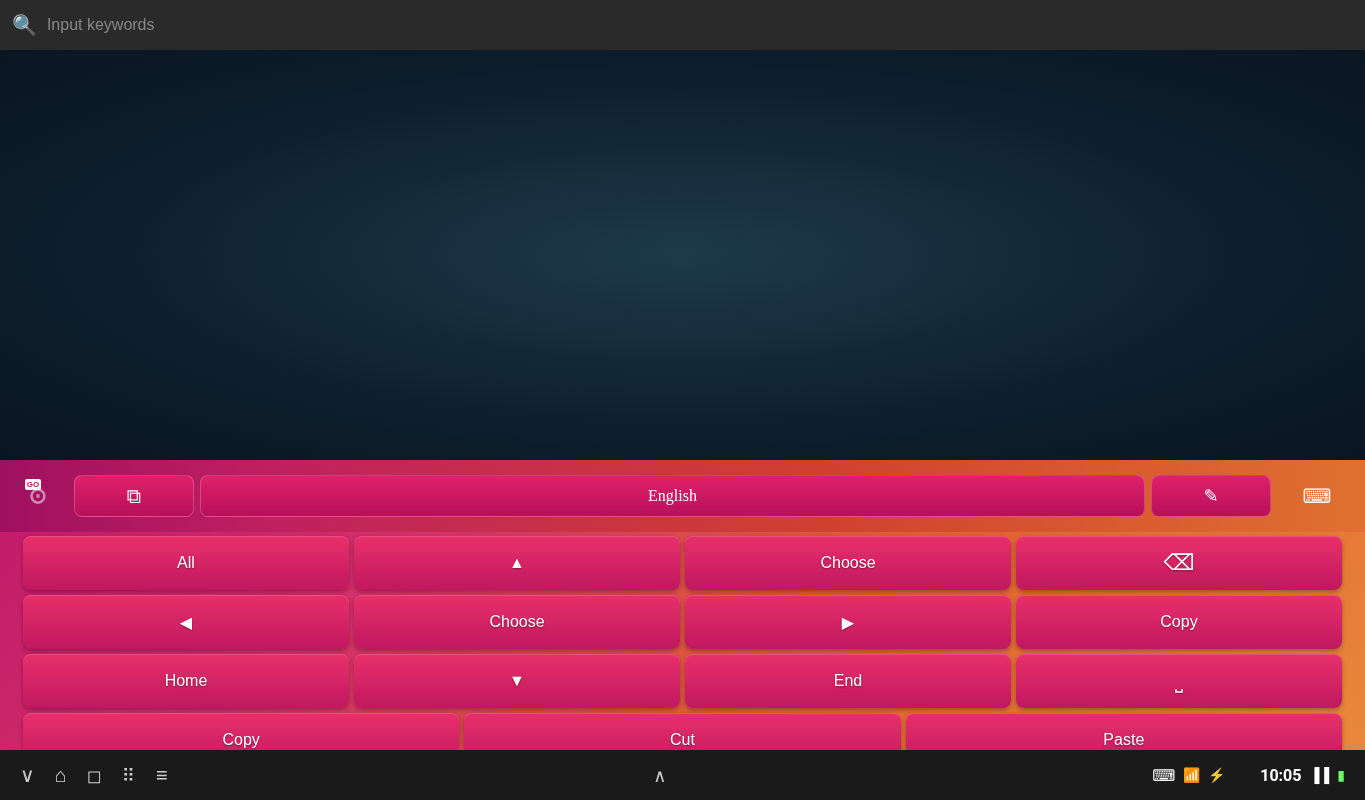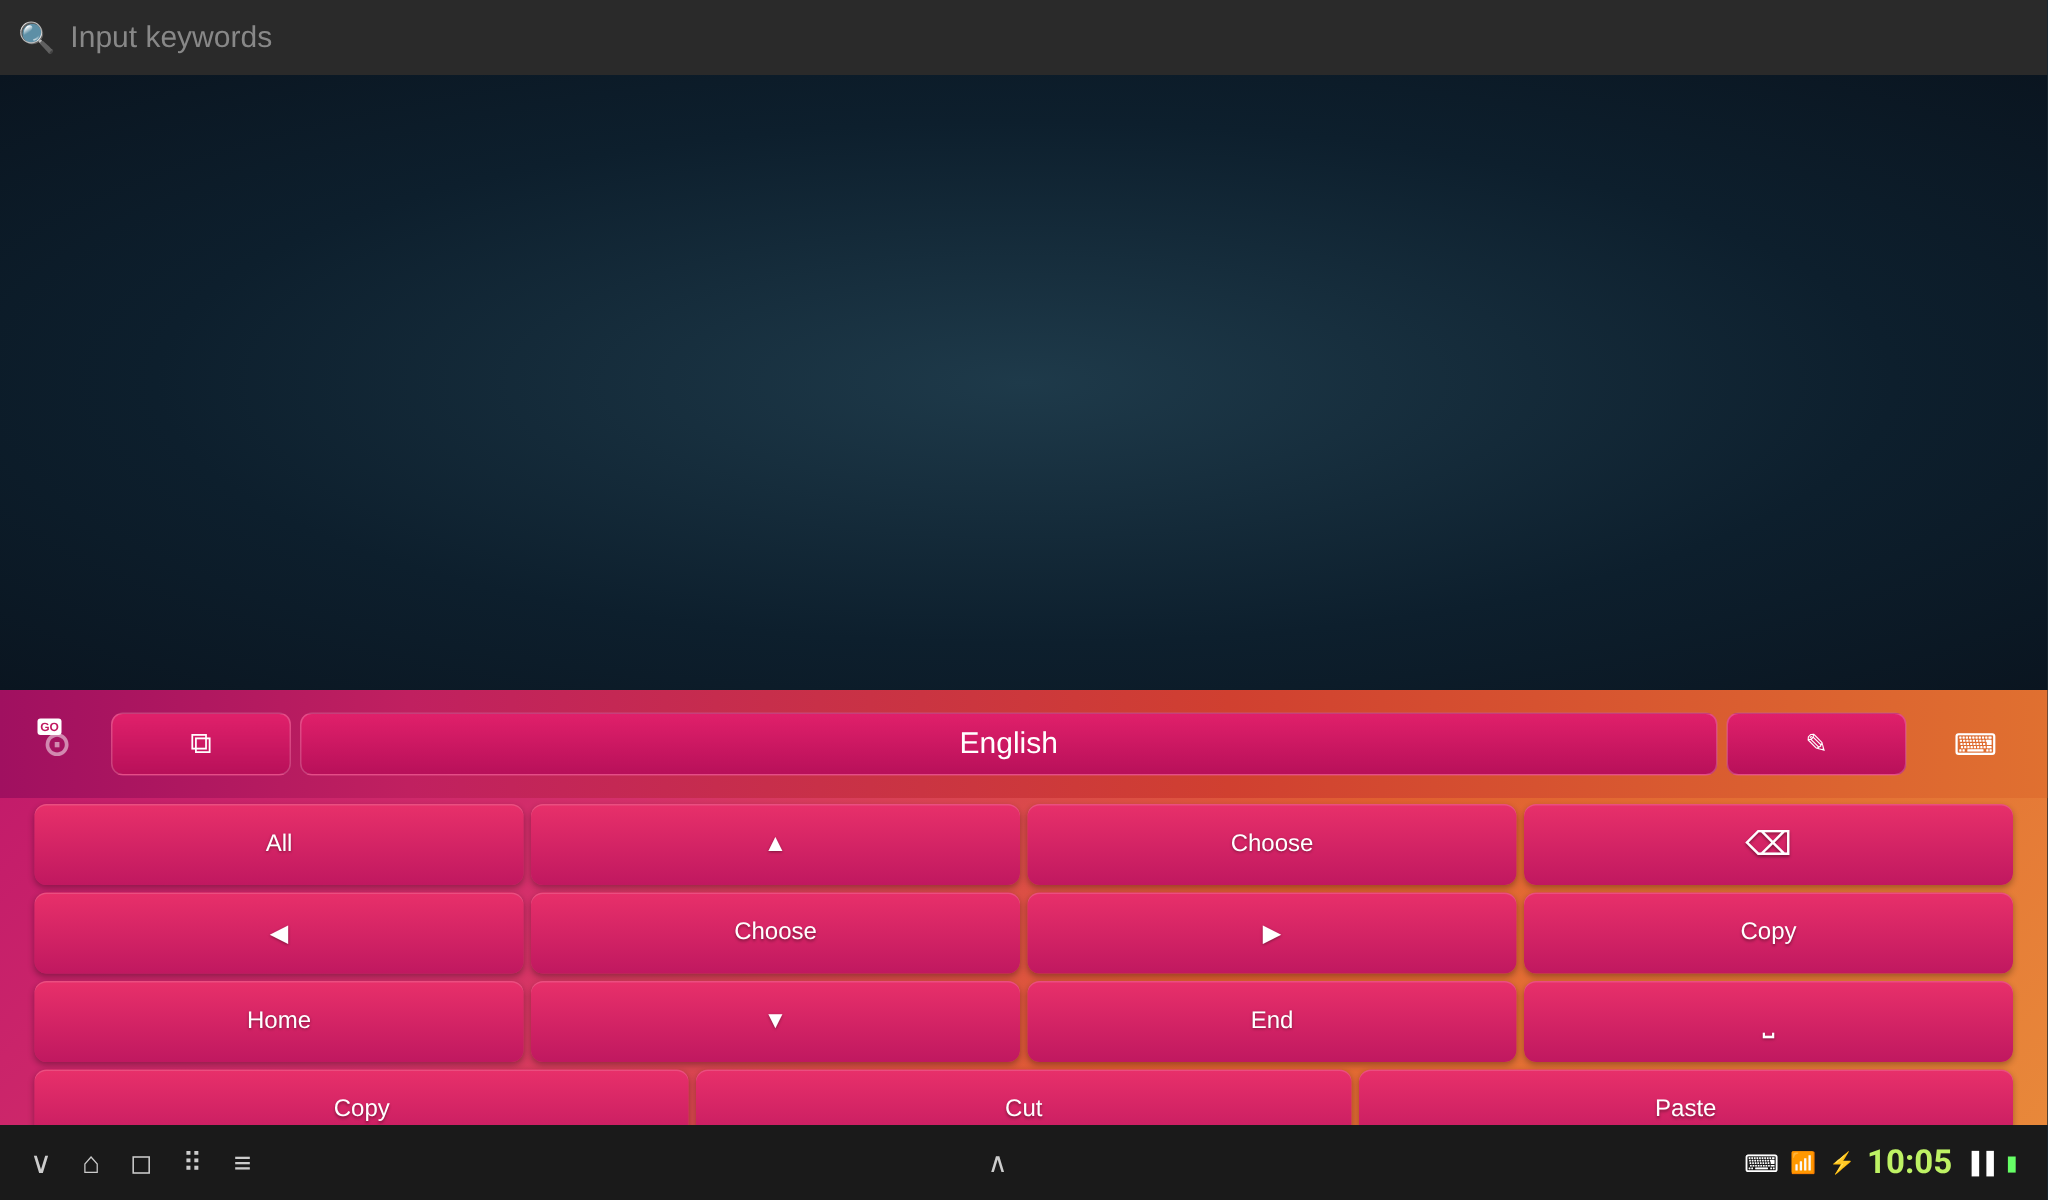--- a/index.html
+++ b/index.html
@@ -21,21 +21,21 @@
       align-items: center;
       padding: 0 12px;
       gap: 10px;
     }
     #search-input {
       flex: 1;
       background: transparent;
       border: none;
       outline: none;
       color: #eab308;
-      font-size: 20px;
+      font-size: 16px;
     }
     #search-input::placeholder { color: #888; }
 
     
     #main-content {
       width: 100%;
       height: calc(800px - 50px - 290px - 50px);
       background: radial-gradient(ellipse at center, #1e3a4a 0%, #0d1f2d 60%, #0a1520 100%);
       position: relative;
     }
@@ -65,23 +65,24 @@
       display: flex;
       align-items: center;
       gap: 8px;
     }
     .nav-icon {
       color: #ccc;
       font-size: 18px;
       cursor: pointer;
     }
     #status-time {
-      color: #bef264;
-      font-size: 22px;
+      color: #ffffff;
+      font-size: 16px;
       font-weight: bold;
+      margin-left: 26px;
     }
 
     
     #keyboard-panel {
       position: absolute;
       bottom: 50px;
       width: 100%;
       height: 290px;
       background: linear-gradient(135deg, #c0186a 0%, #d4306a 30%, #e06030 60%, #e8883a 100%);
     }
@@ -114,21 +115,22 @@
     #btn-clipboard {
       width: 120px;
       background: linear-gradient(180deg, #e0206a 0%, #b8105a 100%);
       border: 1px solid rgba(255,255,255,0.2);
       flex-shrink: 0;
     }
     #btn-english {
       flex: 1;
       background: linear-gradient(180deg, #e0206a 0%, #b8105a 100%);
       border: 1px solid rgba(255,255,255,0.2);
-      font-size: 20px;
+      font-size: 16px;
+      font-family: Liberation Serif, serif;
     }
     #btn-edit {
       width: 120px;
       background: linear-gradient(180deg, #e0206a 0%, #b8105a 100%);
       border: 1px solid rgba(255,255,255,0.2);
       flex-shrink: 0;
     }
     #btn-keyboard-switch {
       width: 80px;
       background: transparent;

